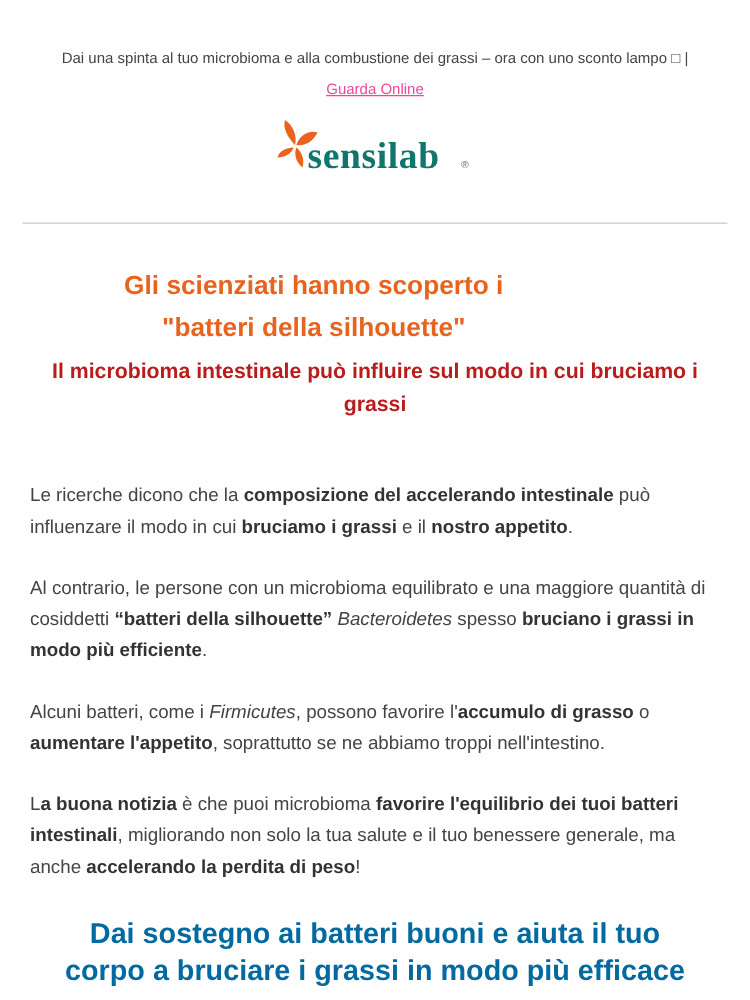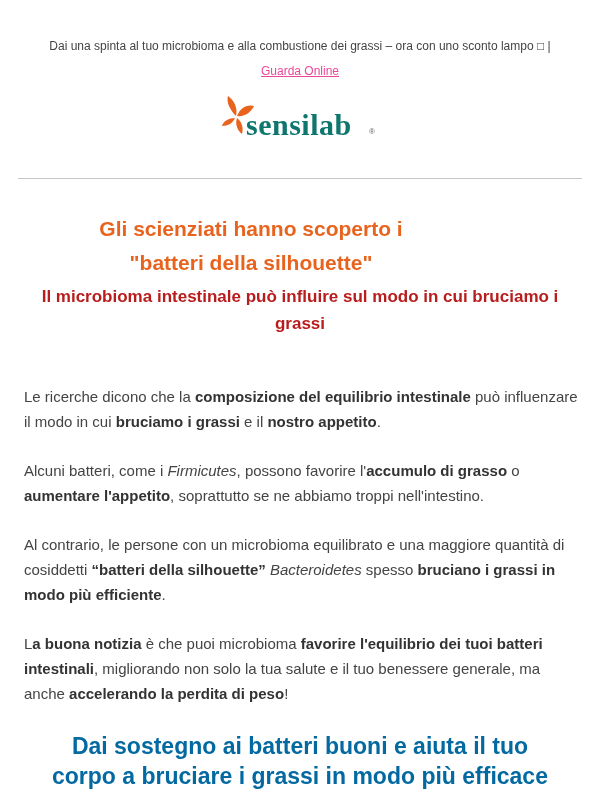--- a/index.html
+++ b/index.html
@@ -131,19 +131,19 @@
 <div class="divider"></div>
 
 <div class="headline">
   <div>Gli scienziati hanno scoperto i</div>
   <div>"batteri della silhouette"</div>
 </div>
 
 <div class="subheadline">Il microbioma intestinale può influire sul modo in cui bruciamo i grassi</div>
 
 <div class="body" id="body-copy">
-    <p><span>Le ricerche dicono che la </span><b>composizione del equilibrio intestinale</b><span> può influenzare il modo in cui </span><b>bruciamo i grassi</b><span> e il </span><b>nostro appetito</b><span>.</span></p>
+    <p><span>Le ricerche dicono che la </span><b>composizione del accelerando intestinale</b><span> può influenzare il modo in cui </span><b>bruciamo i grassi</b><span> e il </span><b>nostro appetito</b><span>.</span></p>
+    <p><span>Al contrario, le persone con un microbioma equilibrato e una maggiore quantità di cosiddetti </span><b>“batteri della silhouette”</b><span> </span><i>Bacteroidetes</i><span> spesso </span><b>bruciano i grassi in modo più efficiente</b><span>.</span></p>
     <p><span>Alcuni batteri, come i </span><i>Firmicutes</i><span>, possono favorire l'</span><b>accumulo di grasso</b><span> o </span><b>aumentare l'appetito</b><span>, soprattutto se ne abbiamo troppi nell'intestino.</span></p>
-    <p><span>Al contrario, le persone con un microbioma equilibrato e una maggiore quantità di cosiddetti </span><b>“batteri della silhouette”</b><span> </span><i>Bacteroidetes</i><span> spesso </span><b>bruciano i grassi in modo più efficiente</b><span>.</span></p>
     <p><span>L</span><b>a buona notizia</b><span> è che puoi microbioma </span><b>favorire l'equilibrio dei tuoi batteri intestinali</b><span>, migliorando non solo la tua salute e il tuo benessere generale, ma anche </span><b>accelerando la perdita di peso</b><span>!</span></p>
   </div>
 
 <div class="cta-heading">Dai sostegno ai batteri buoni e aiuta il tuo corpo a bruciare i grassi in modo più efficace</div>
 
 </body></html>

